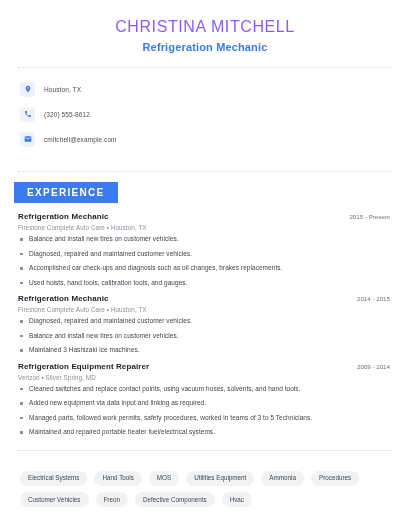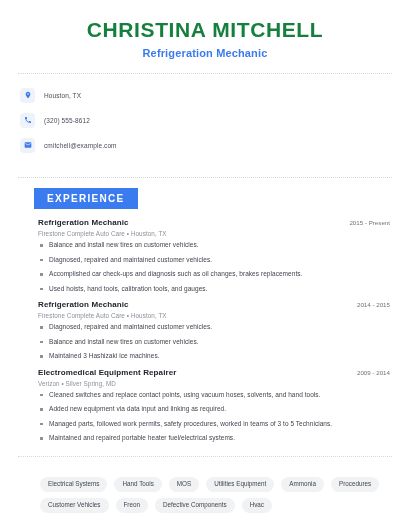--- a/index.html
+++ b/index.html
@@ -24,24 +24,24 @@
     position: relative;
   }
 
   
   .header {
     text-align: center;
     padding: 18px 0 0 0;
   }
 
   .full-name {
-    font-size: 21px;
-    font-weight: 700;
+    font-size: 16px;
+    font-weight: 400;
     letter-spacing: 0.6px;
-    color: #15803d;
+    color: #8b5cf6;
     line-height: 1.15;
   }
 
   .job-title {
     font-size: 11px;
     font-weight: 700;
     color: #3b7bf0;
     margin-top: 5px;
     letter-spacing: 0.15px;
   }
@@ -78,21 +78,21 @@
 
   .contact-icon svg { display: block; }
 
   .contact-text {
     font-size: 6.5px;
     color: #4a4f58;
     letter-spacing: 0.1px;
   }
 
   
-  .section { margin-top: 10px; margin-left: 20px; }
+  .section { margin-top: 10px; }
 
   .section-badge {
     display: inline-block;
     background: #3b7bf0;
     color: #ffffff;
     font-size: 10px;
     font-weight: 700;
     letter-spacing: 1.3px;
     padding: 5px 14px 5px 13px;
     margin-left: -4px;
@@ -248,21 +248,21 @@
         <div class="entry-company">Firestone Complete Auto Care  •  Houston, TX</div>
         <ul class="bullets">
           <li>Diagnosed, repaired and maintained customer vehicles.</li>
           <li>Balance and install new tires on customer vehicles.</li>
           <li>Maintained 3 Hashizaki ice machines.</li>
         </ul>
       </div>
 
       <div class="entry">
         <div class="entry-head">
-          <span class="entry-role">Electromedical Equipment Repairer</span>
+          <span class="entry-role">Refrigeration Equipment Repairer</span>
           <span class="entry-dates">2009 - 2014</span>
         </div>
         <div class="entry-company">Verizon • Silver Spring, MD</div>
         <ul class="bullets">
           <li>Cleaned switches and replace contact points, using vacuum hoses, solvents, and hand tools.</li>
           <li>Added new equipment via data input and linking as required.</li>
           <li>Managed parts, followed work permits, safety procedures, worked in teams of 3 to 5 Technicians.</li>
           <li>Maintained and repaired portable heater fuel/electrical systems.</li>
         </ul>
       </div>

